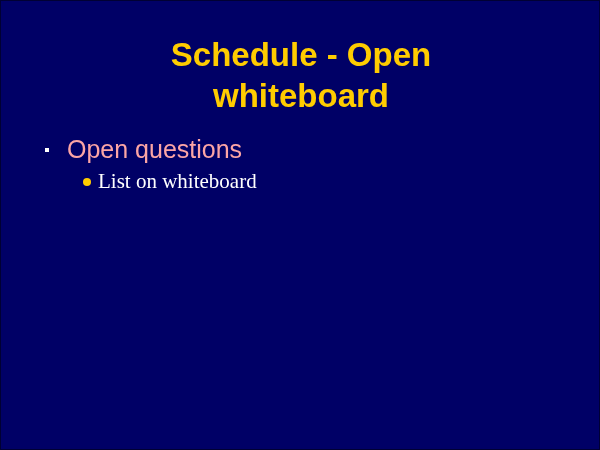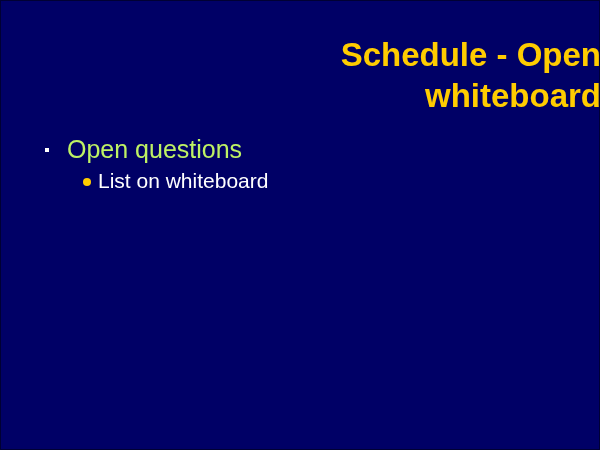--- a/index.html
+++ b/index.html
@@ -19,21 +19,21 @@
     font-family: "Liberation Sans", sans-serif;
     -webkit-font-smoothing: none;
   }
 
   
   .title-block {
     position: absolute;
     left: 0;
     top: 33px;
     width: 600px;
-    text-align: right;
+    text-align: center;
   }
   .title-line {
     display: block;
     color: #FFCC00;
     font-family: "Liberation Sans", sans-serif;
     font-weight: bold;
     font-size: 33px;
     line-height: 41px;
     letter-spacing: 0px;
     white-space: pre;
@@ -60,29 +60,30 @@
   }
   .level-1 .bullet-marker {
     flex: 0 0 auto;
     width: 4px;
     height: 4px;
     background: #FFFFFF;
     margin-top: 14px;
     margin-right: 18px;
   }
   .level-1 .bullet-text {
-    color: #bef264;
+    color: #fca5a5;
     font-size: 25px;
     line-height: 31px;
     font-weight: normal;
   }
 
   
   .level-2 {
     padding-left: 82px;
+    font-family: Liberation Serif, serif;
   }
   .level-2 .bullet-marker {
     flex: 0 0 auto;
     width: 8px;
     height: 8px;
     border-radius: 50%;
     background: #FFCC00;
     margin-top: 10px;
     margin-right: 7px;
   }

